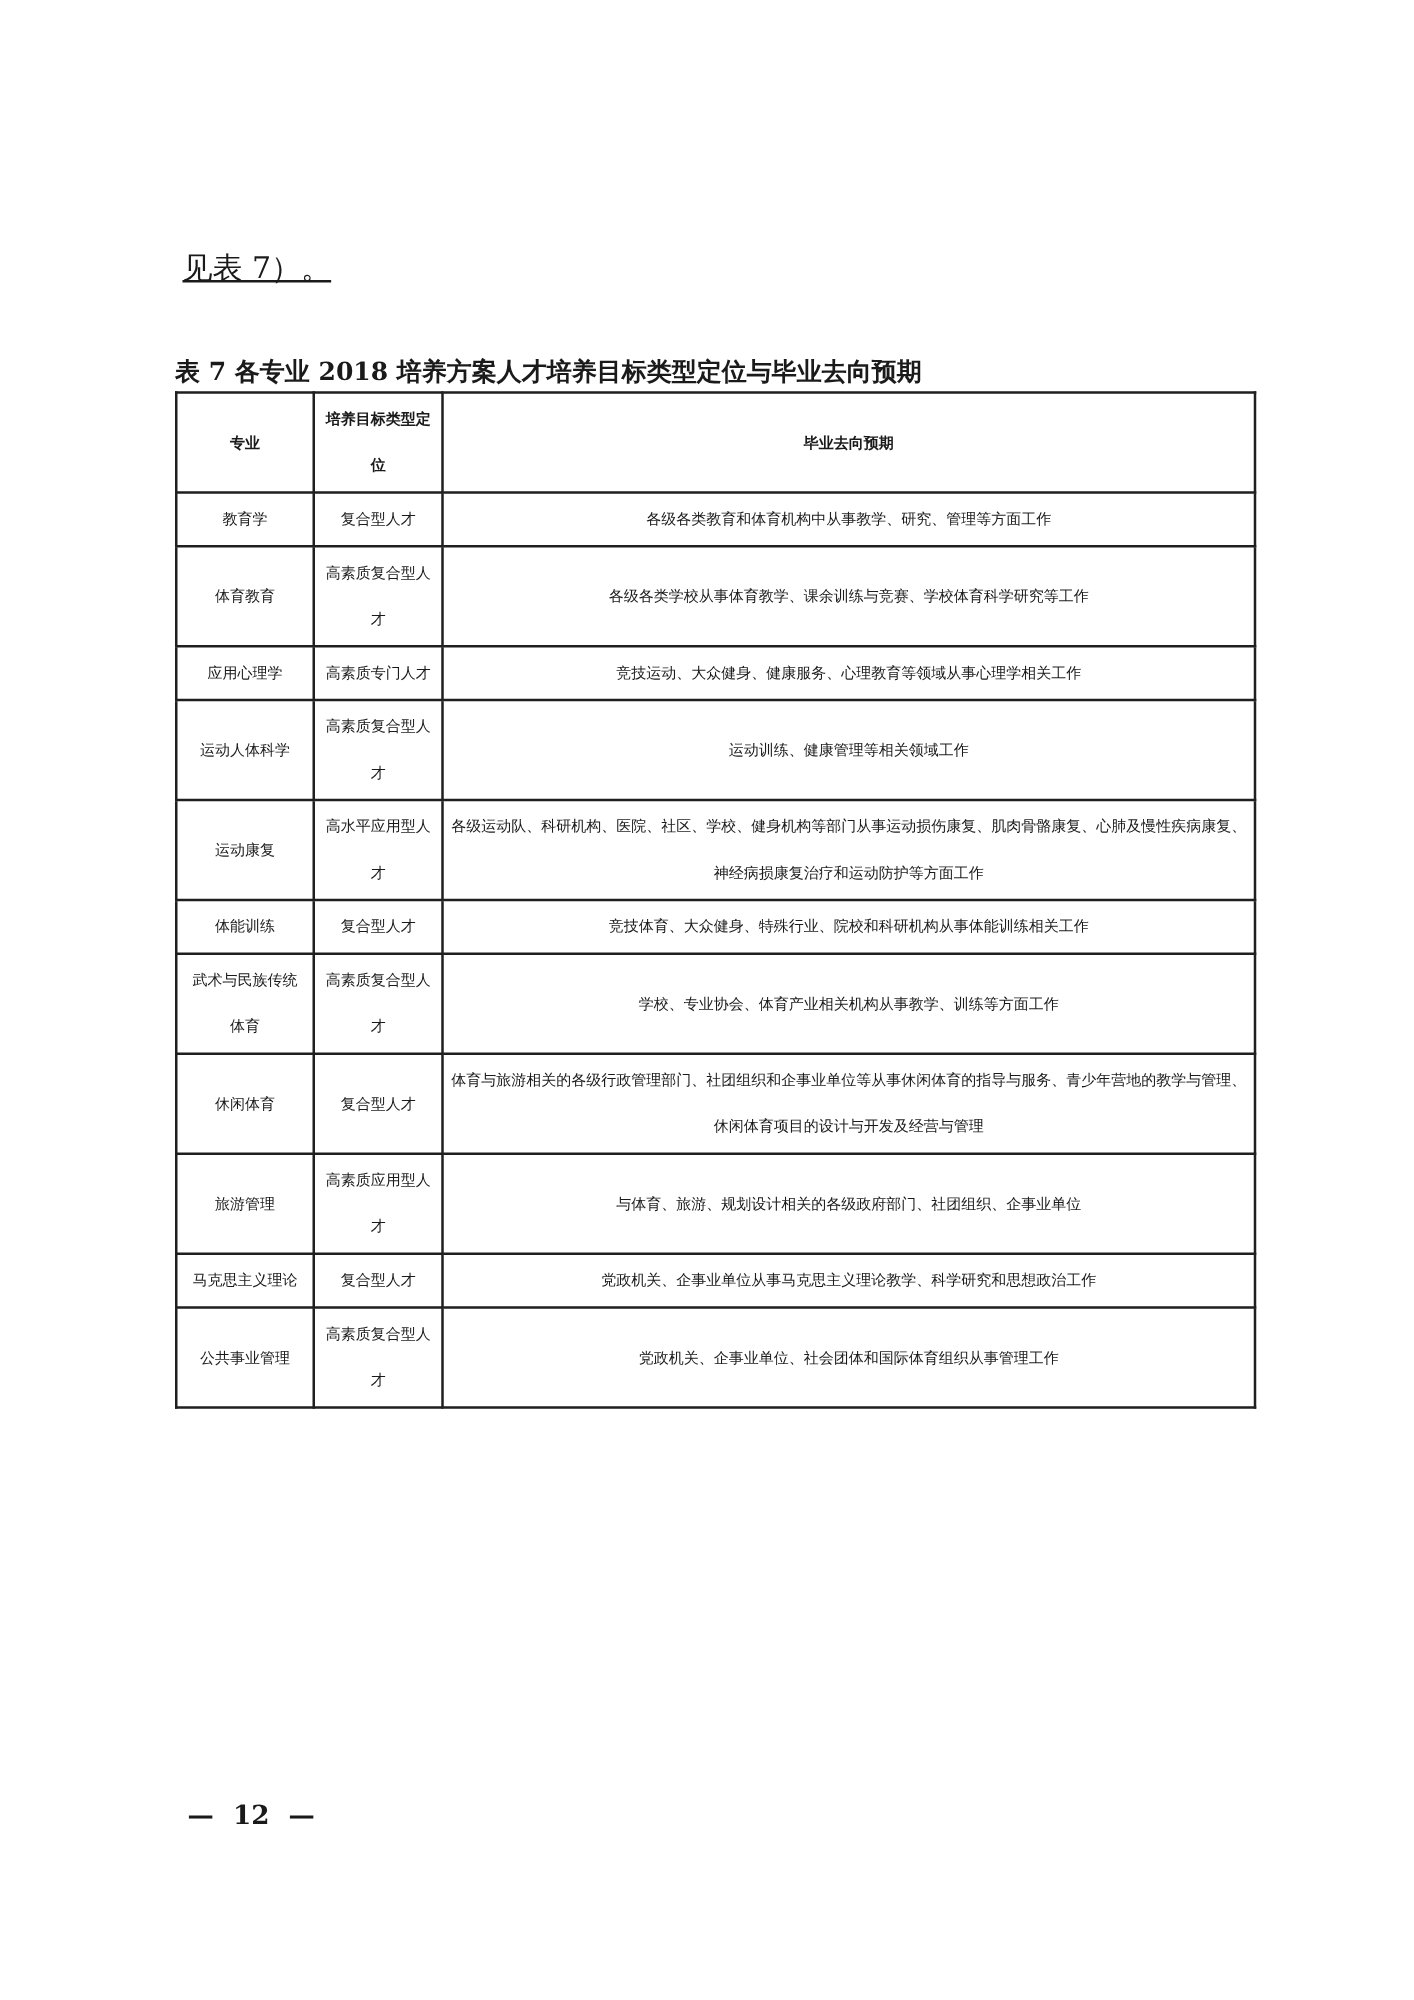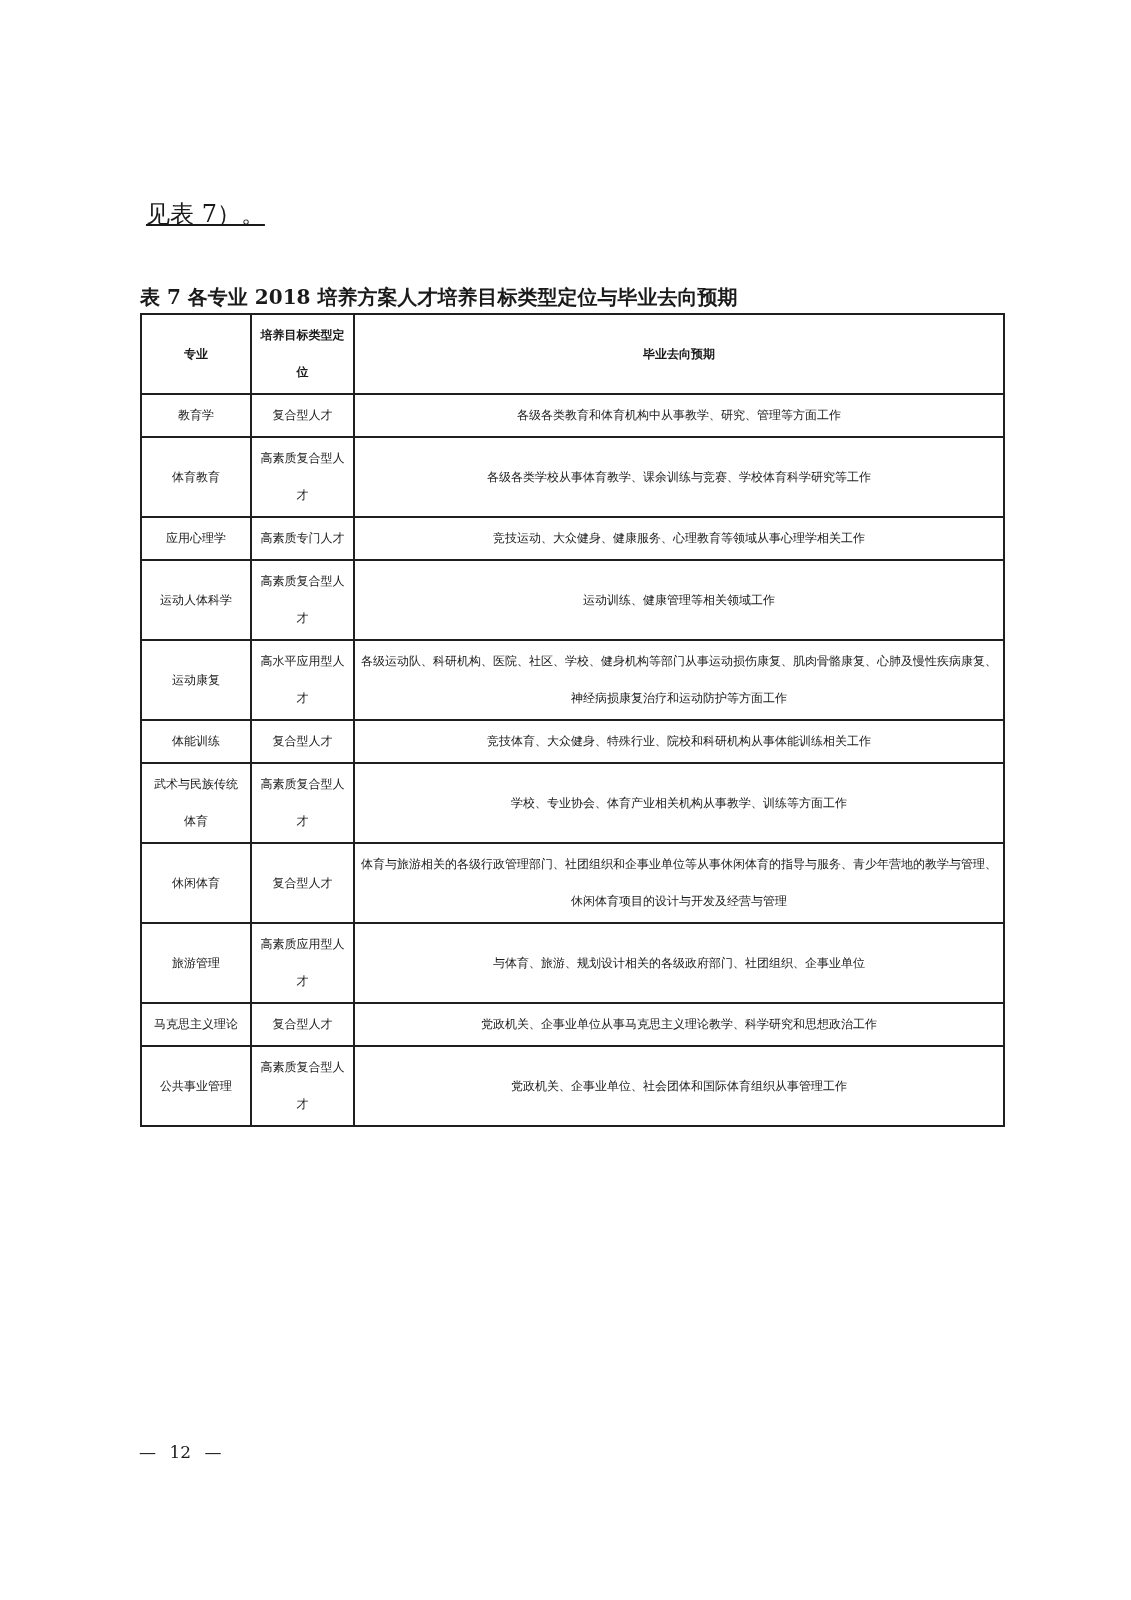--- a/index.html
+++ b/index.html
@@ -61,25 +61,26 @@
   table.majors th:nth-child(2),
   table.majors td:nth-child(2) {
     padding: 2px 4px;
   }
   table.majors th:nth-child(3),
   table.majors td:nth-child(3) {
     padding: 2px 3px;
   }
   .page-number {
     position: absolute;
-    left: 139px;
+    left: 150px;
     top: 1438px;
-    font-size: 17px;
+    font-size: 21px;
     line-height: 28px;
     word-spacing: 8px;
+    font-weight: bold;
   }
 </style>
 </head>
 <body>
 
 <div class="page">
 
   <p class="intro">见表 7）。</p>
 
   <div class="table-title">表 7 各专业 2018 培养方案人才培养目标类型定位与毕业去向预期</div>

